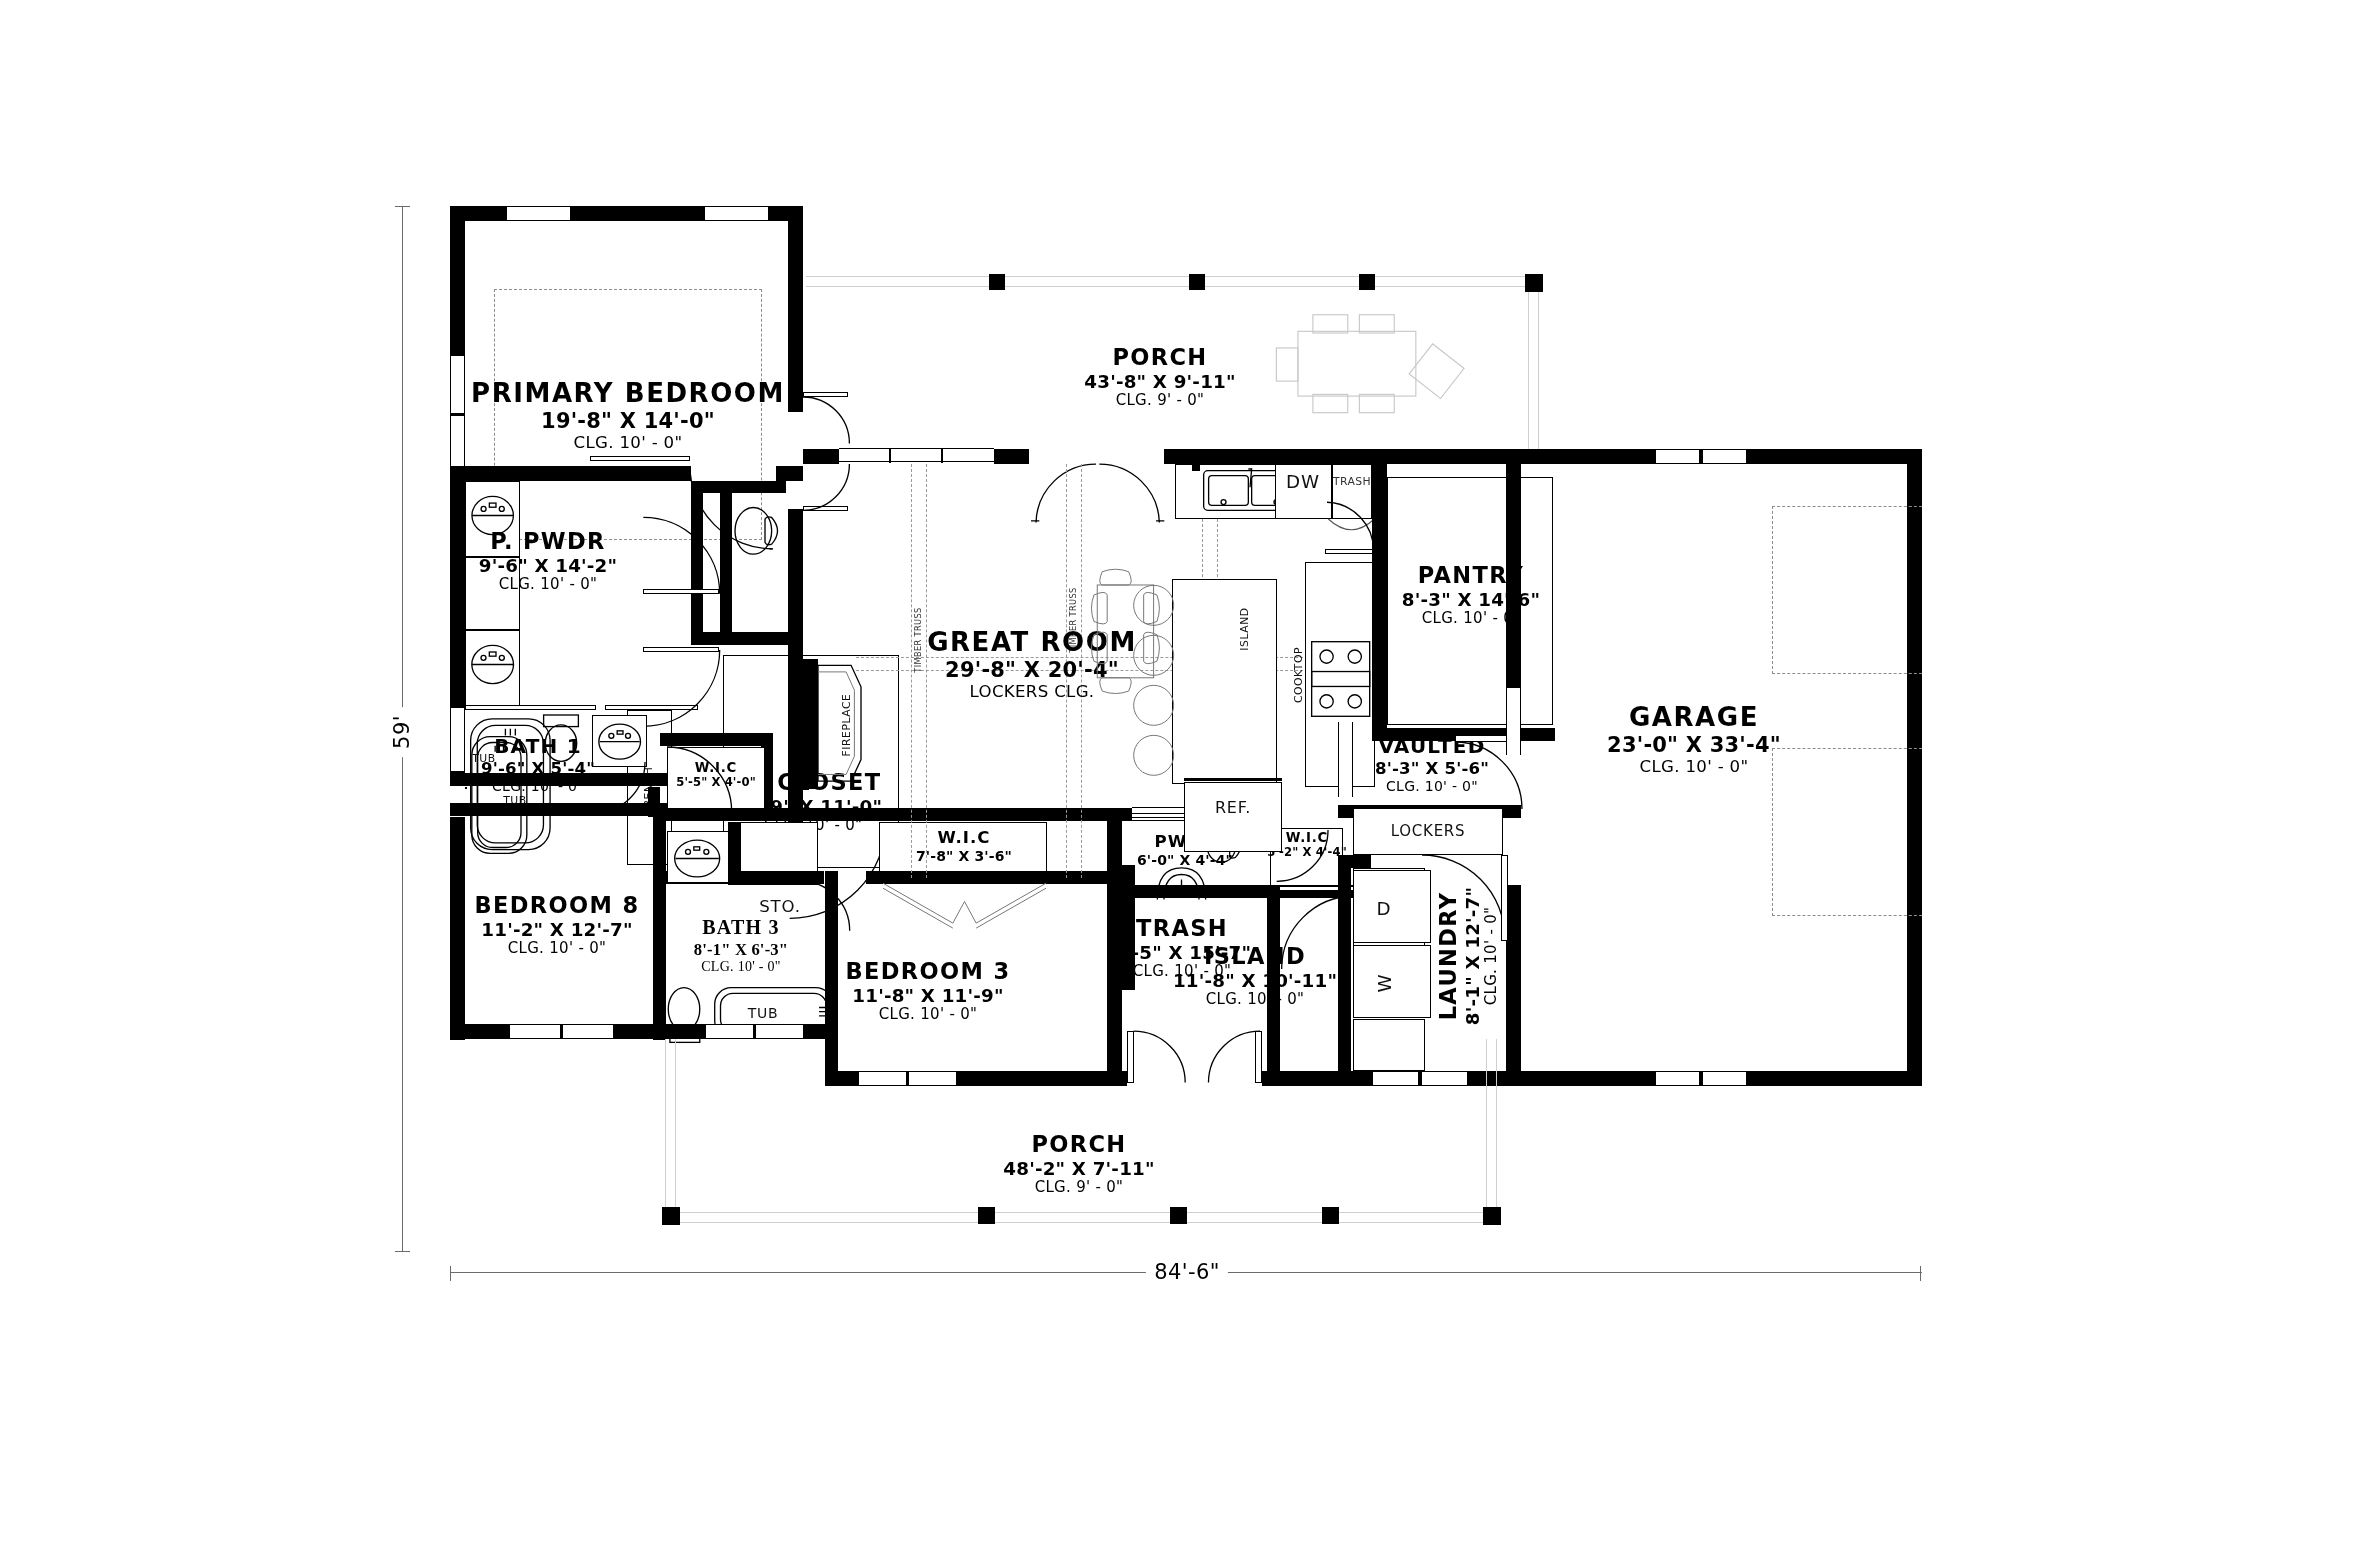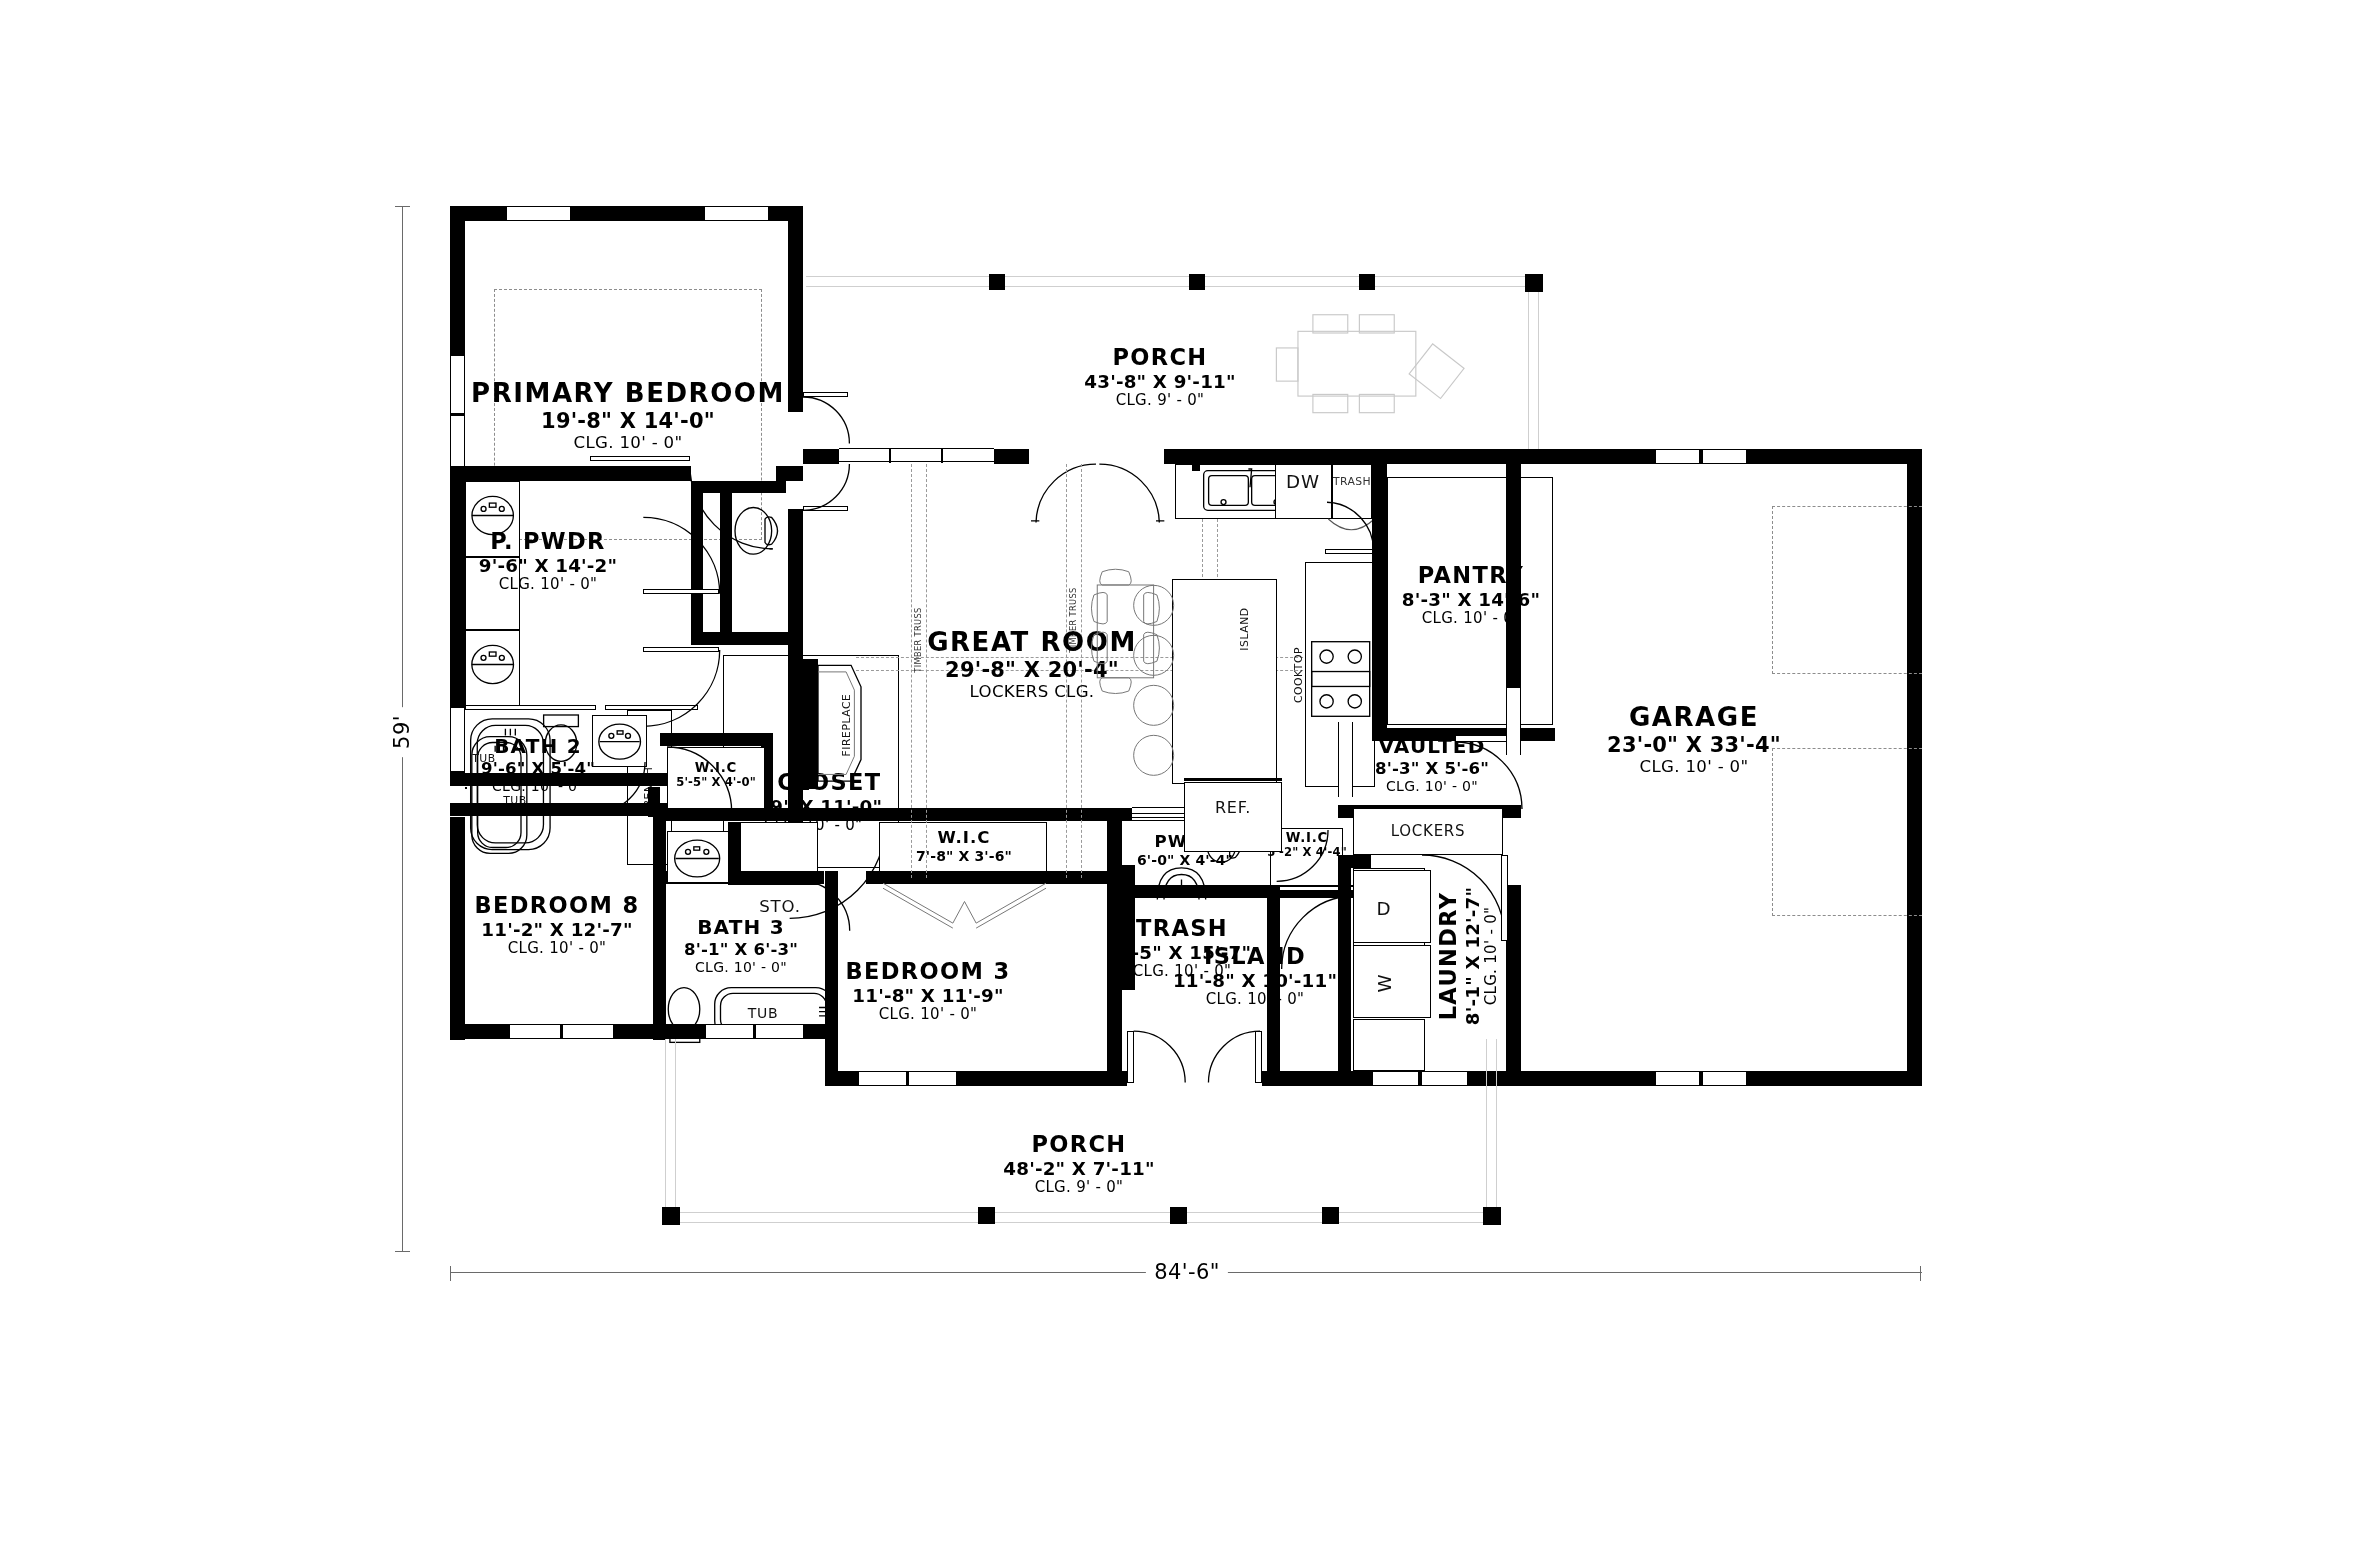--- a/index.html
+++ b/index.html
@@ -214,21 +214,21 @@
 
   <div class="fixl" style="left:584px;top:715px;width:55px;height:52px;"></div>
   <svg style="left:589px;top:720px;width:47px;height:45px;" viewBox="0 0 56 54" width="47" height="45">
     <ellipse class="pen" cx="27" cy="26" rx="25" ry="21"></ellipse>
     <path class="pen" d="M3,26 L51,26"></path>
     <circle class="pen" cx="17" cy="19" r="3"></circle>
       <circle class="pen" cx="37" cy="19" r="3"></circle>
     <rect class="pen" x="24" y="13" width="7" height="4"></rect>
   </svg>
   <div class="lbl sz-md" style="left:530px;top:765px;">
-    <div class="nm">BATH 2</div>
+    <div class="nm">BATH 1</div>
     <div class="dm">9'-6" X 5'-4"</div>
     <div class="cl">CLG. 10' - 0"</div>
   </div>
   <div class="w" style="left:442px;top:803px;width:0;height:0;"></div>
   <div class="w" style="left:442px;top:803px;width:283px;height:0;"></div>
   <div class="w" style="left:442px;top:803px;width:0;height:0;"></div>
   <div class="w" style="left:442px;top:803px;width:289px;height:13.3px;"></div>
   <div class="wi" style="left:640px;top:787px;width:11.6px;height:30px;"></div>
   <svg style="left:584px;top:762px;width:58px;height:58px;" viewBox="0 0 70 70" width="58" height="58">
     <path class="arc" d="M64,0 A62,62 0 0 1 2,62"></path>
@@ -269,21 +269,21 @@
     <ellipse class="pen" cx="30" cy="27" rx="27" ry="22"></ellipse>
     <path class="pen" d="M4,27 L56,27"></path>
     <circle class="pen" cx="19" cy="19" r="3"></circle>
       <circle class="pen" cx="41" cy="19" r="3"></circle>
     <rect class="pen" x="26" y="13" width="7" height="4"></rect>
   </svg>
   <div class="wi" style="left:720px;top:822px;width:11.6px;height:63px;"></div>
   <div class="fixl" style="left:732px;top:822px;width:78px;height:63px;"></div>
   <div class="tiny" style="left:772px;top:906px;font-size:16.6px;">STO.</div>
   <div class="w" style="left:725px;top:871px;width:91px;height:13.3px;"></div>
-  <div class="lbl sz-md" style="left:733px;top:946px;">
+  <div class="lbl sz-md" style="left:733px;top:946px;font-family:Liberation Serif, serif;">
     <div class="nm">BATH 3</div>
     <div class="dm">8'-1" X 6'-3"</div>
     <div class="cl">CLG. 10' - 0"</div>
   </div>
   <svg style="left:792px;top:881px;width:53px;height:53px;" viewBox="0 0 64 64" width="53" height="53">
     <path class="arc" d="M0,0 A60,60 0 0 1 60,60"></path>
   </svg>
 
   <svg style="left:655px;top:986px;width:47px;height:63px;" viewBox="0 0 56 76" width="47" height="63">
     <ellipse class="pen" cx="25" cy="28" rx="19" ry="26"></ellipse>

